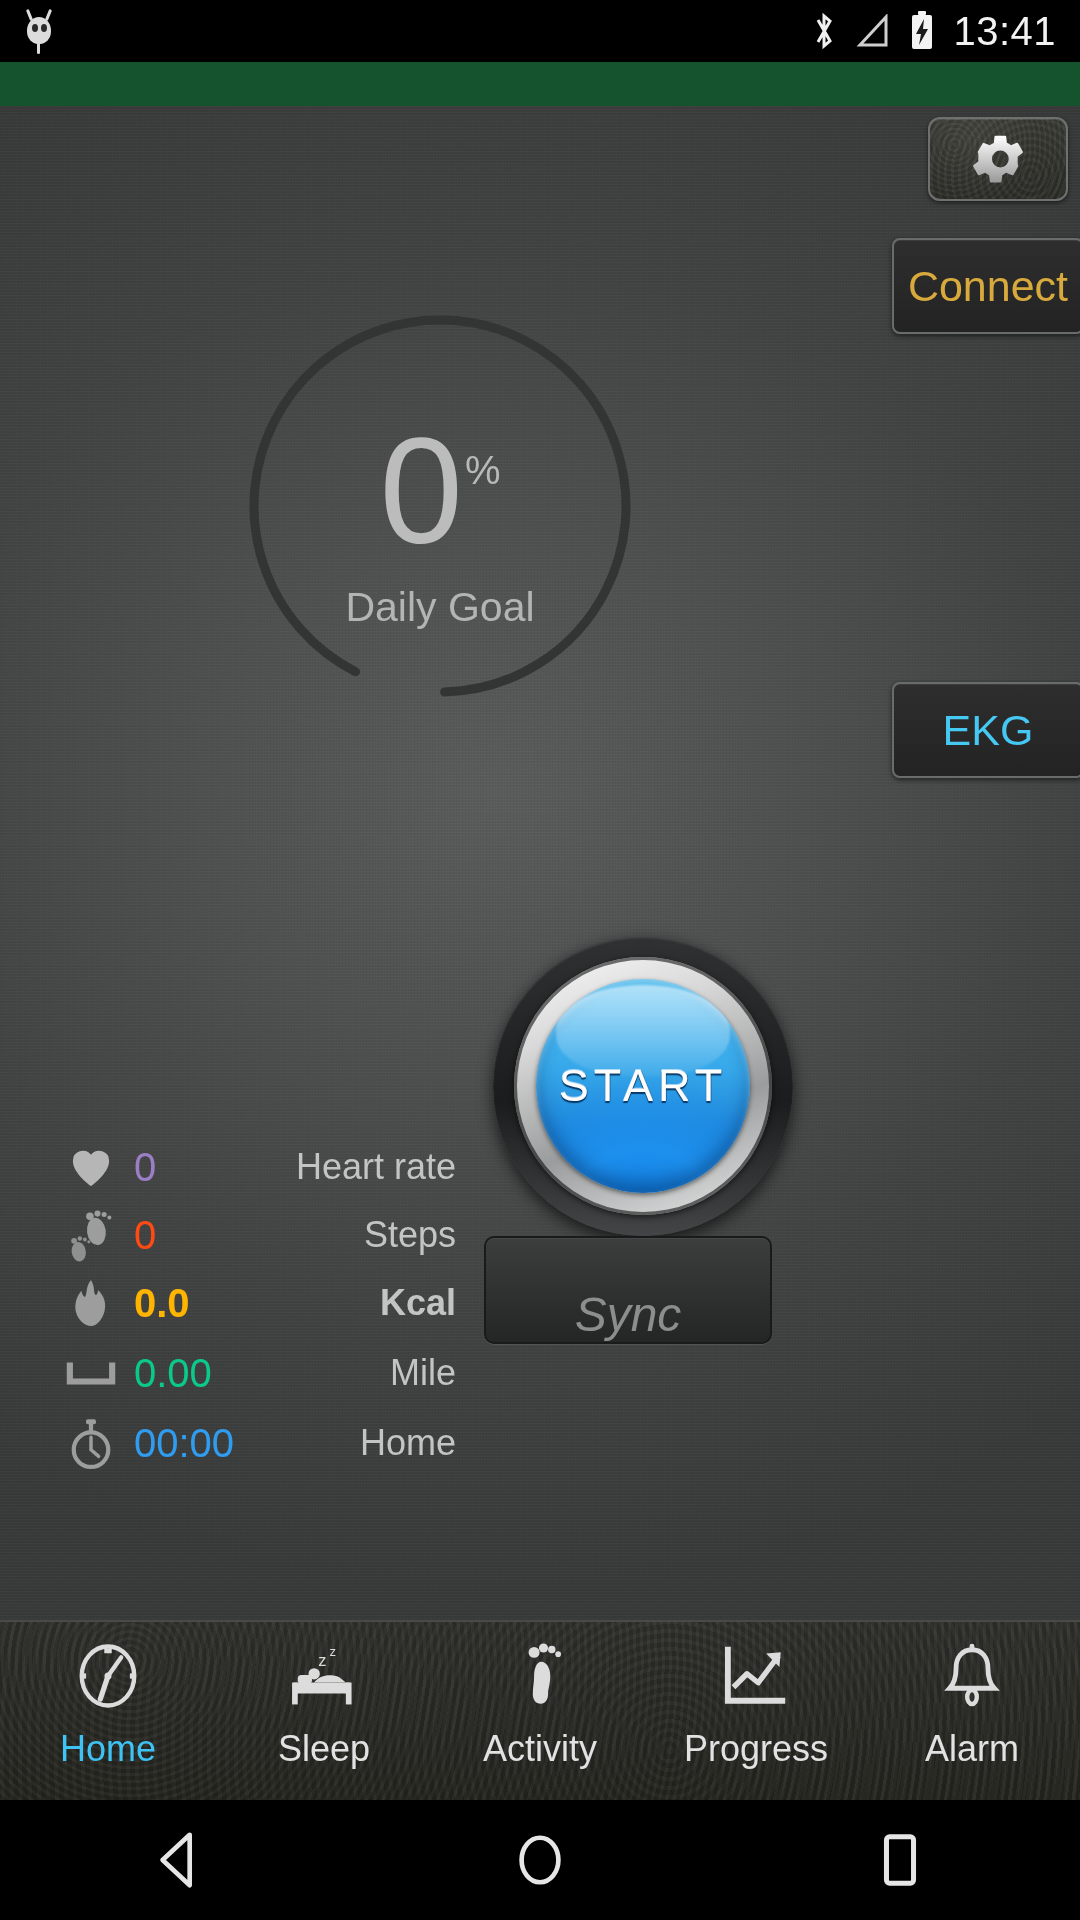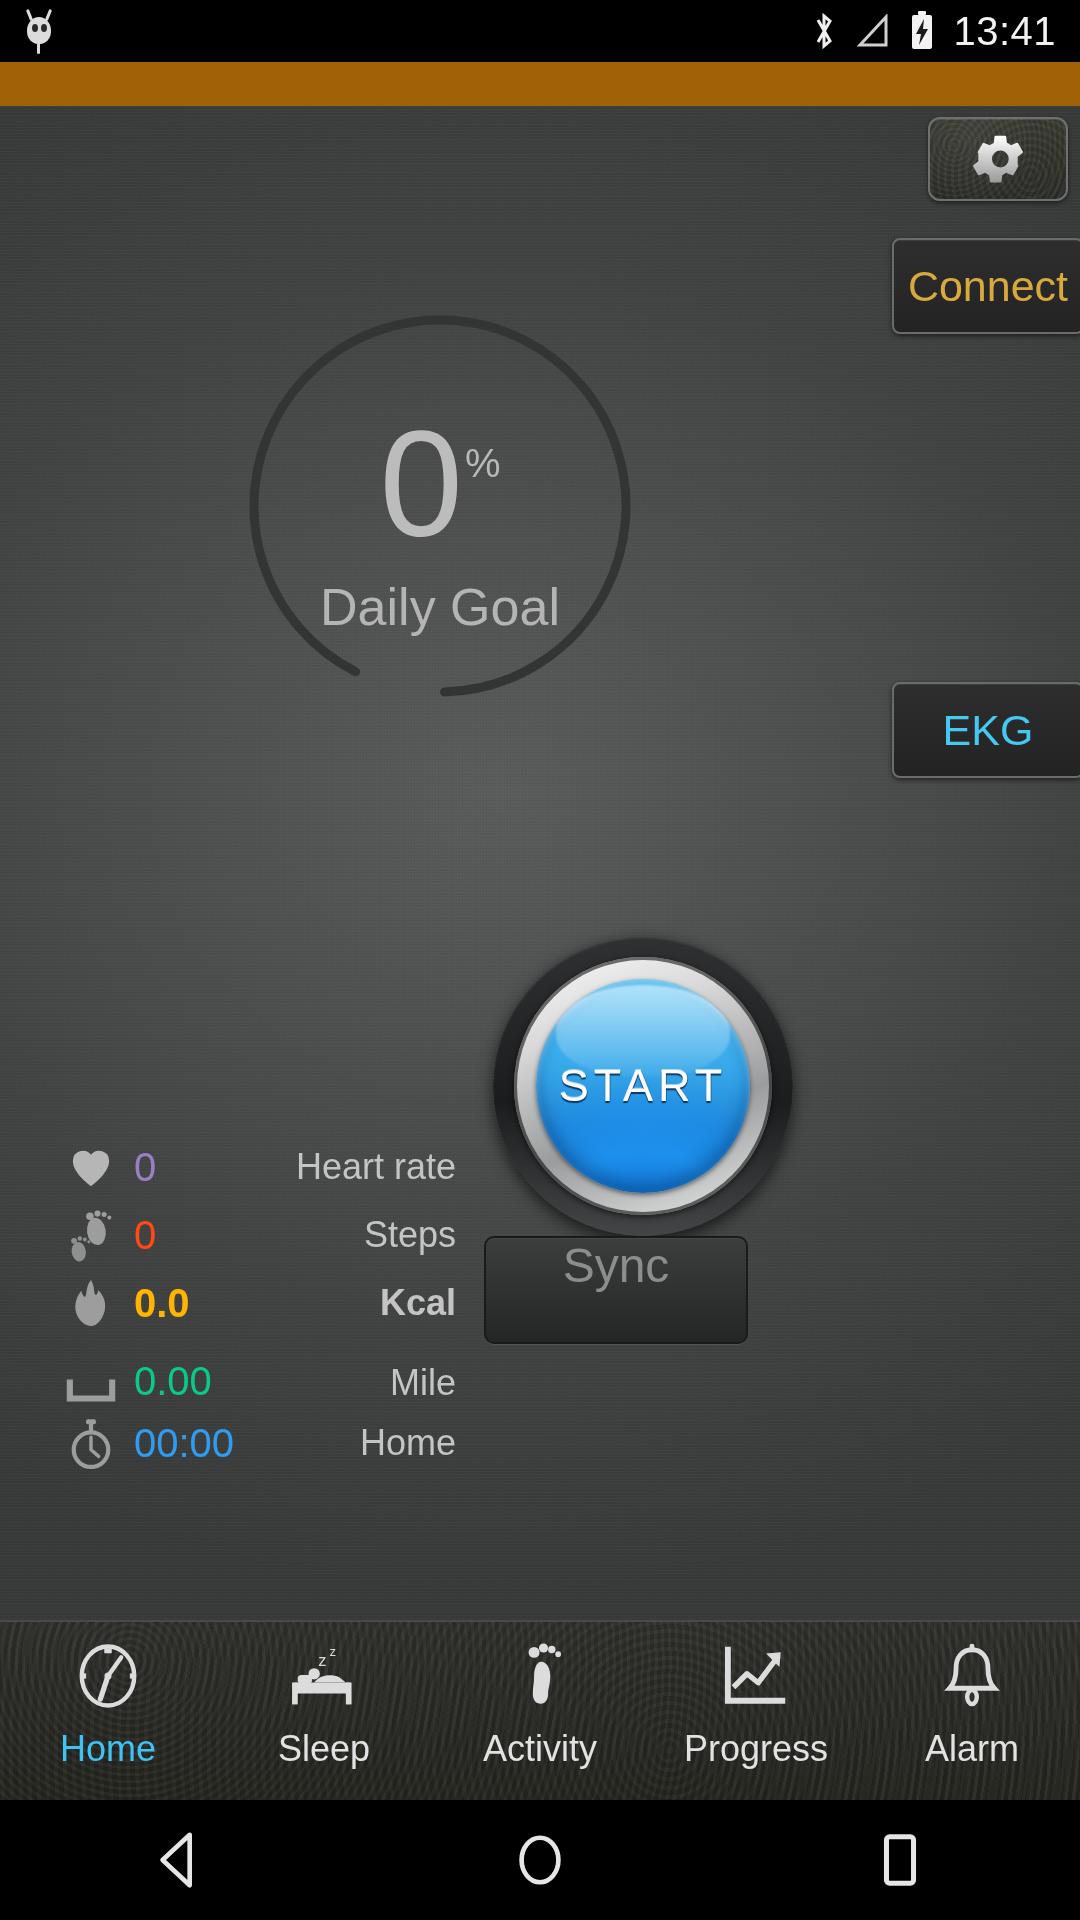--- a/index.html
+++ b/index.html
@@ -5,21 +5,21 @@
   * { box-sizing: border-box; margin: 0; padding: 0; }
   html, body {
     width: 1080px; height: 1920px;
     background: #000;
     font-family: "Liberation Sans", sans-serif;
     overflow: hidden;
   }
   #screen {
     position: relative;
     width: 1080px; height: 1920px;
-    background: #a16207;
+    background: #14532d;
   }
 
   
   #statusbar {
     position: absolute; top: 0; left: 0;
     width: 1080px; height: 62px;
     background: #000;
     display: flex; align-items: center;
   }
   #statusbar .left { padding-left: 24px; display: flex; align-items: center; }
@@ -129,21 +129,21 @@
   }
   .goal-num {
     color: #bcbcbc; font-size: 150px; line-height: 1;
     font-weight: 400; letter-spacing: -2px;
   }
   .goal-pct {
     color: #b8b8b8; font-size: 40px; line-height: 1;
     margin-top: 34px; margin-left: 4px;
   }
   .goal-label {
-    color: #b4b4b4; font-size: 52px; margin-top: 18px;
+    color: #b4b4b4; font-size: 41px; margin-top: 18px;
   }
 
   
   #stats {
     position: absolute; top: 1030px; left: 56px;
     width: 400px;
   }
   .stat-row {
     display: flex; align-items: center;
     height: 62px; margin-bottom: 0px;
@@ -154,21 +154,21 @@
   }
   .stat-val {
     font-size: 40px; margin-left: 8px; white-space: nowrap;
   }
   .stat-name {
     margin-left: auto; color: #c4c4c4; font-size: 36px; white-space: nowrap;
   }
   .r0 { margin-top: 0; }
   .r1 { margin-top: 6px; }
   .r2 { margin-top: 6px; font-weight: bold; }
-  .r3 { margin-top: 8px; align-items: flex-end; }
+  .r3 { margin-top: 8px; }
   .r4 { margin-top: 8px; }
 
   
   #start-btn {
     position: absolute; top: 830px; left: 493px;
     width: 300px; height: 300px;
     border-radius: 50%;
     background:
       linear-gradient(#2f3132 0%, #1b1c1d 55%, #434546 100%);
     box-shadow:
@@ -208,26 +208,26 @@
     font-weight: 400;
     text-shadow:
       0 2px 1px rgba(0,40,80,0.85),
       0 -1px 0 rgba(255,255,255,0.55),
       1px 0 0 rgba(0,0,0,0.25);
   }
 
   
   #sync-btn {
     position: absolute; top: 1130px; left: 484px;
-    width: 264px; height: 108px;
+    width: 288px; height: 108px;
     border-radius: 10px;
     border: 2px solid #1a1a1a;
     background: linear-gradient(#3c3e3e, #242626);
     box-shadow: 0 1px 0 rgba(255,255,255,0.10), inset 0 1px 0 rgba(255,255,255,0.06);
-    display: flex; align-items: flex-start; justify-content: center;
+    display: flex; align-items: flex-end; justify-content: center; font-style: italic;
   }
   #sync-btn .lbl { color: #8d8d8d; font-size: 48px; }
 
   
   #navbar {
     position: absolute; top: 1620px; left: 0;
     width: 1080px; height: 180px;
     background:
       repeating-radial-gradient(circle at 12% 22%, rgba(255,255,255,0.028) 0 3px, rgba(0,0,0,0.07) 3px 7px),
       repeating-radial-gradient(circle at 62% 72%, rgba(255,255,255,0.022) 0 4px, rgba(0,0,0,0.06) 4px 9px),

